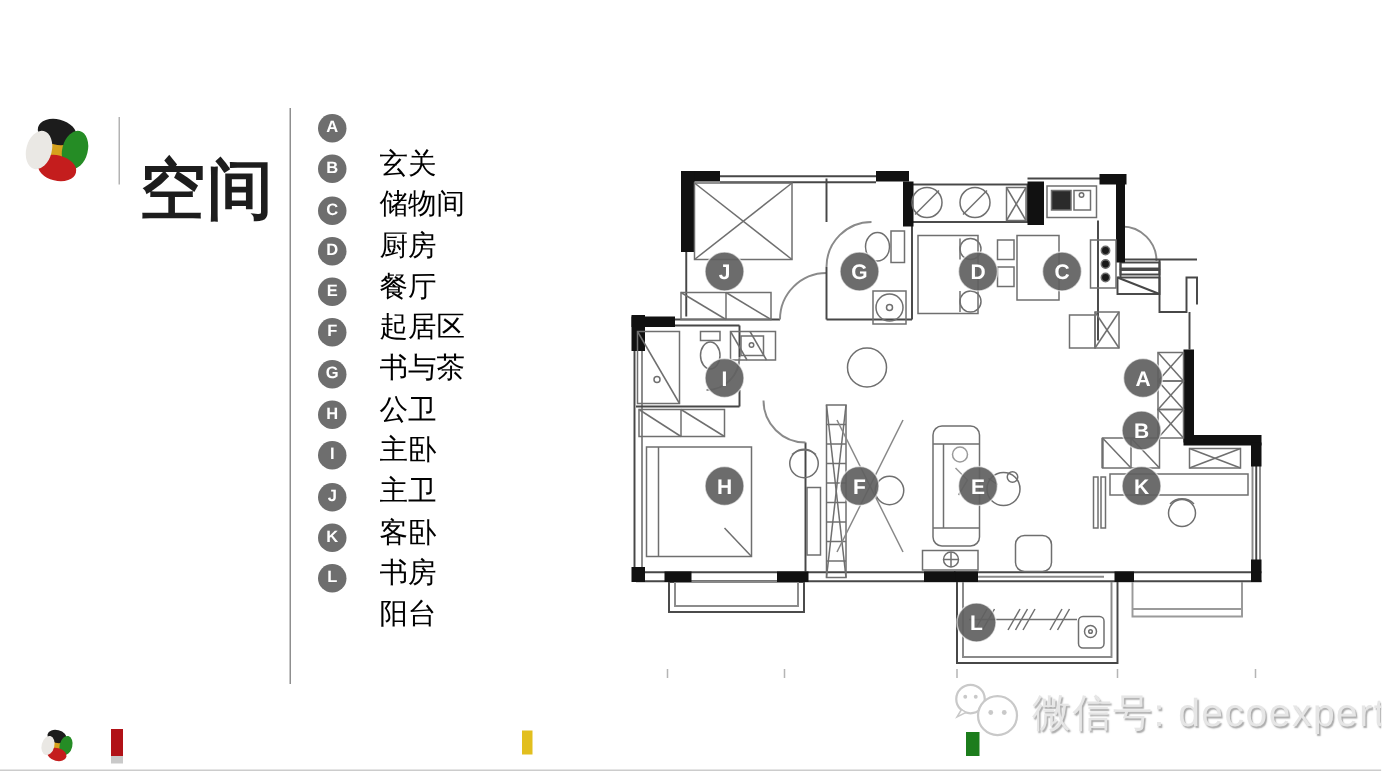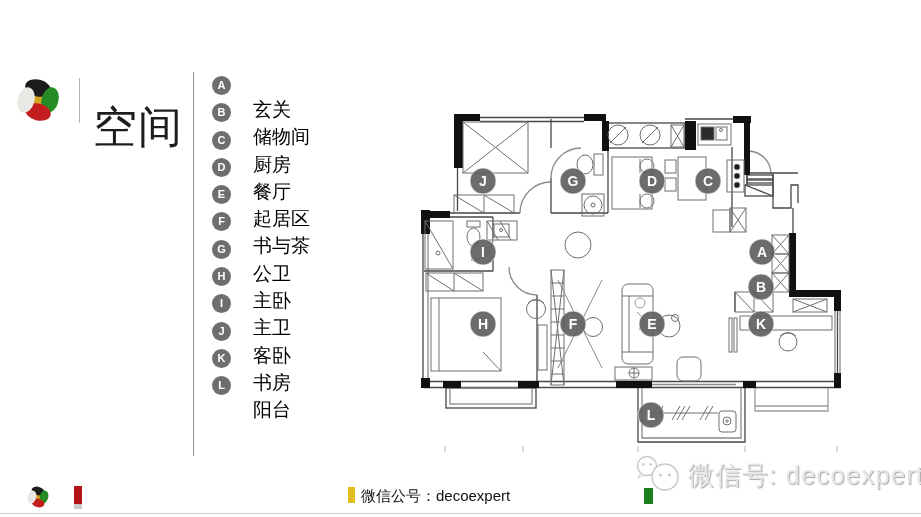--- a/index.html
+++ b/index.html
@@ -1,20 +1,20 @@
 <!DOCTYPE html>
 <html><head>
 <meta charset="utf-8">
 <style>
   html,body{margin:0;padding:0;background:#ffffff;}
   .slide{position:relative;width:921px;height:517px;background:#ffffff;overflow:hidden;
          font-family:"Liberation Sans","DejaVu Sans",sans-serif;}
   .abs{position:absolute;}
   
-  .title{position:absolute;left:93px;top:74px;font-size:44px;font-weight:400;color:#1d1d1d;line-height:1.1;letter-spacing:1px;}
+  .title{position:absolute;left:93px;top:74px;font-size:44px;font-weight:700;color:#1d1d1d;line-height:1.1;letter-spacing:1px;}
   .vdiv-short{position:absolute;left:79px;top:78px;width:1px;height:45px;background:#b3b3b3;}
   .vdiv-long{position:absolute;left:193px;top:72px;width:1px;height:384px;background:#8f8f8f;}
   
   .legend{position:absolute;left:212px;top:76px;display:flex;flex-direction:column;row-gap:8.3px;}
   .legend-item{display:flex;align-items:center;height:19px;}
   .legend-badge{width:19px;height:19px;border-radius:50%;background:#6e6e6e;color:#fff;
                 font-size:11px;font-weight:700;text-align:center;line-height:19px;flex:0 0 19px;}
   .legend-label{margin-left:22px;font-size:19px;color:#000;white-space:nowrap;line-height:19px;margin-top:48px;}
   
   .plan{position:absolute;left:388px;top:90px;width:480px;height:375px;}
@@ -382,21 +382,20 @@
         </g>
       </g>
 </svg>
 
 <svg class="abs" style="left:26px;top:485px" width="24" height="24" viewBox="0 0 48 48">
       <use href="#logo-mark"></use>
     </svg>
 <div class="footer-bar" style="left: 74px; top: 486px; width: 8px; height: 18px; background: rgb(177, 18, 23);"></div>
 <div class="footer-bar" style="left:74px;top:504px;width:8px;height:5px;background:#c9c9c9"></div>
 <div class="footer-bar" style="left: 348px; top: 487px; width: 7px; height: 16px; background: rgb(226, 191, 30);"></div>
-<div class="footer-text">微信公号：decoexpert</div>
 <div class="footer-bar" style="left: 644px; top: 488px; width: 9px; height: 16px; background: rgb(28, 125, 28);"></div>
 
 <svg class="abs" style="left:632px;top:454px" width="54" height="42" viewBox="0 0 54 42">
   <g fill="#ffffff" stroke="#c9c9c9" stroke-width="1.5">
     <circle cx="15" cy="12" r="9.5"></circle>
     <circle cx="33" cy="23" r="13"></circle>
   </g>
   <g fill="#c9c9c9" stroke="none">
     <circle cx="11.5" cy="10.5" r="1.3"></circle>
         <circle cx="18.5" cy="10.5" r="1.3"></circle>

